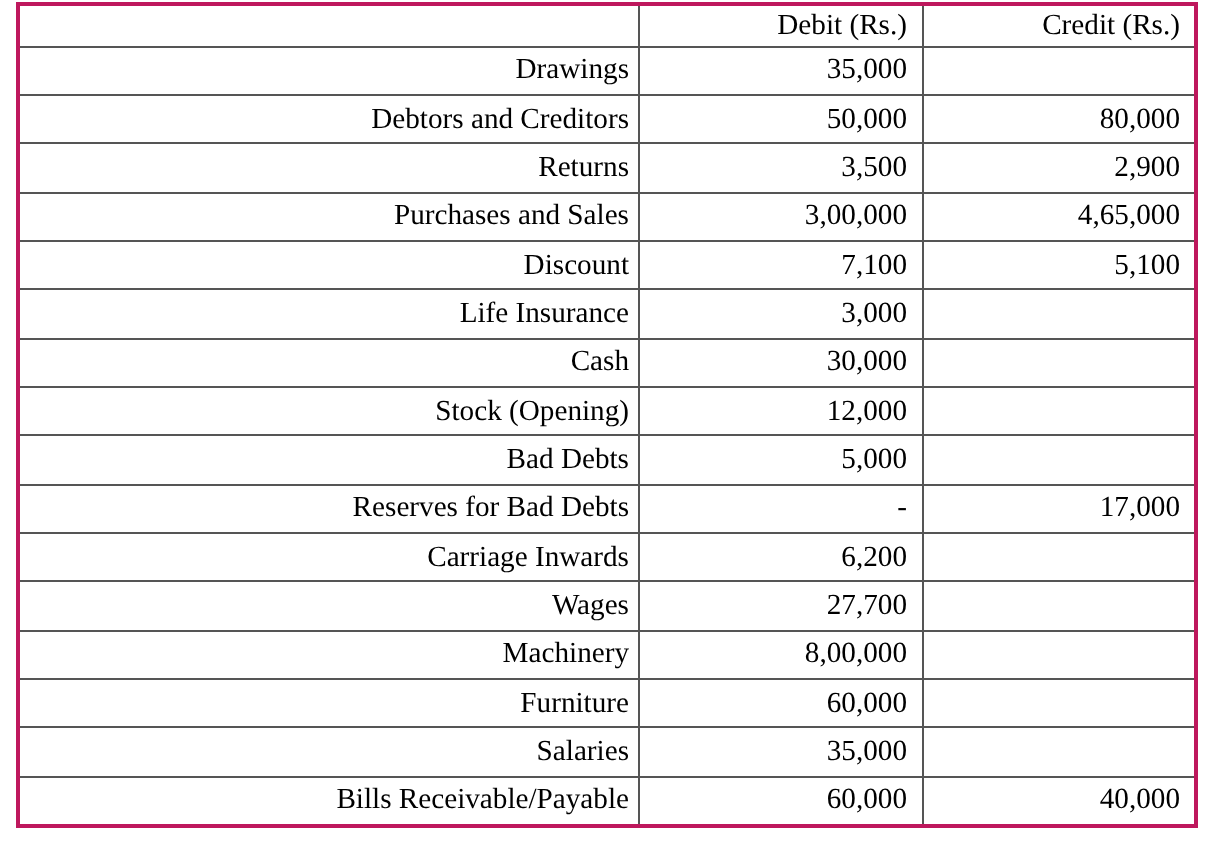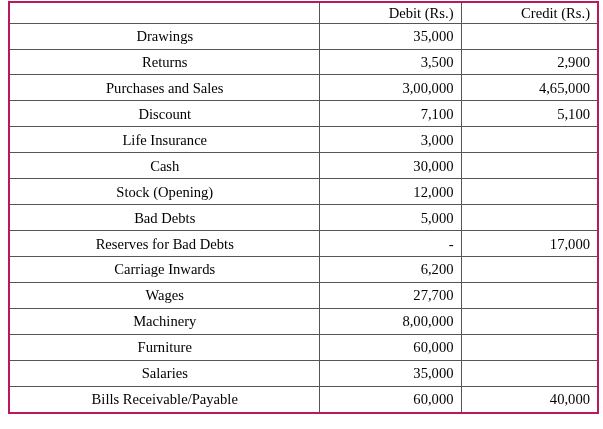--- a/index.html
+++ b/index.html
@@ -35,21 +35,21 @@
     font-size: 14.6px;
     font-weight: normal;
     line-height: 1.1;
     height: 19.6px;
     overflow: hidden;
     white-space: nowrap;
     vertical-align: middle;
     background: #ffffff;
   }
   .cell-name {
-    text-align: center;
+    text-align: right;
     padding: 0 4px 0 5px;
   }
   .cell-num {
     text-align: right;
     padding: 0 7px 0 4px;
   }
 </style>
 </head>
 <body>
 
@@ -65,20 +65,25 @@
         <th class="cell-name"></th>
         <th class="cell-num">Debit (Rs.)</th>
         <th class="cell-num">Credit (Rs.)</th>
       </tr>
     </thead>
     <tbody id="rows-body">
         <tr>
           <td class="cell-name">Drawings</td>
           <td class="cell-num">35,000</td>
           <td class="cell-num"></td>
+        </tr>
+        <tr>
+          <td class="cell-name">Debtors and Creditors</td>
+          <td class="cell-num">50,000</td>
+          <td class="cell-num">80,000</td>
         </tr>
         <tr>
           <td class="cell-name">Returns</td>
           <td class="cell-num">3,500</td>
           <td class="cell-num">2,900</td>
         </tr>
         <tr>
           <td class="cell-name">Purchases and Sales</td>
           <td class="cell-num">3,00,000</td>
           <td class="cell-num">4,65,000</td>

